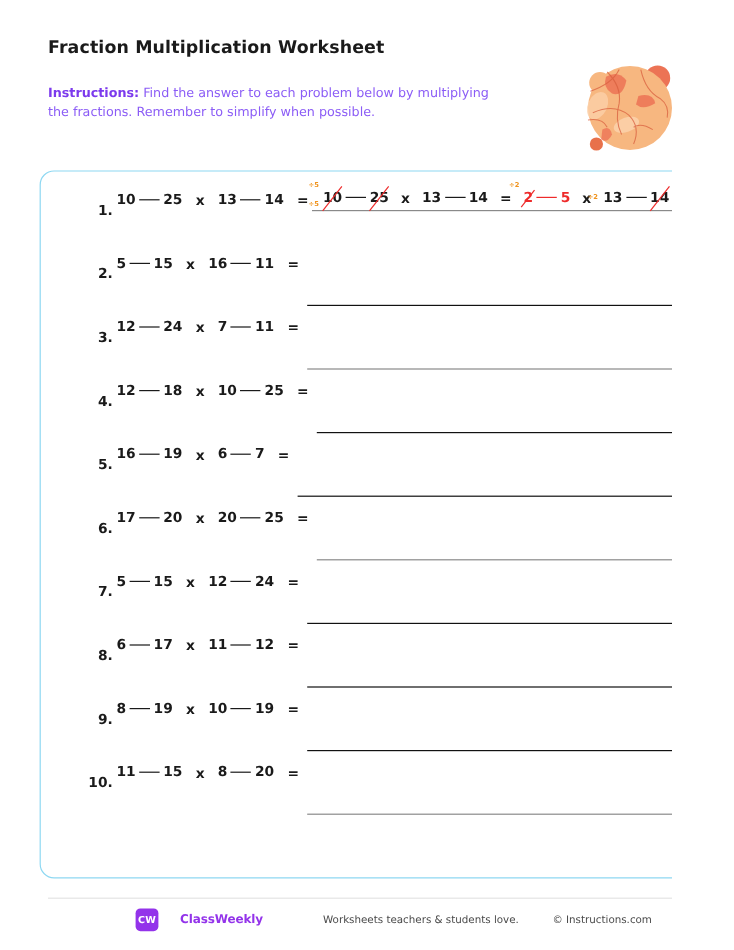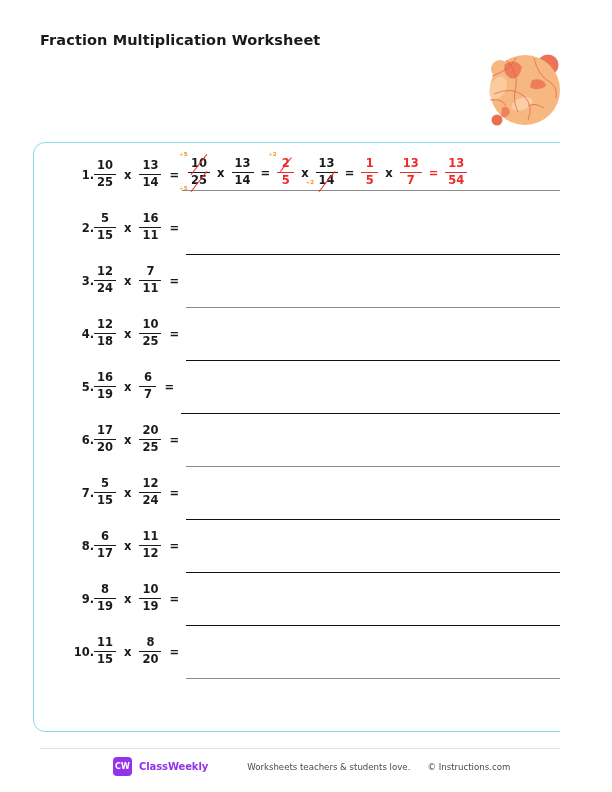--- a/index.html
+++ b/index.html
@@ -79,21 +79,21 @@
 
   
   .expr {
     display: flex;
     align-items: center;
     gap: 5px;
     padding-top: 2px;
   }
   .frac {
     display: inline-flex;
-    flex-direction: column;
+    flex-direction: row;
     align-items: center;
     line-height: 1;
     font-size: 11.5px;
     font-weight: bold;
     color: #1a1a1a;
     position: relative;
   }
   .frac .num, .frac .den {
     padding: 0 3px;
     line-height: 13px;
@@ -181,21 +181,21 @@
     position: absolute;
     left: 40px; top: 748px;
     width: 532px; height: 0;
     border-top: 1px solid #e4e4e4;
   }
   .footer {
     position: absolute;
     left: 113px; top: 757px;
     display: flex;
     align-items: center;
-    gap: 7px;
+    gap: 18px;
   }
   .logo-badge {
     width: 19px; height: 19px;
     border-radius: 4px;
     background: #9333ea;
     color: #ffffff;
     font-size: 8px;
     font-weight: bold;
     display: flex;
     align-items: center;
@@ -220,20 +220,23 @@
     margin-left: 10px;
   }
 </style>
 </head>
 <body>
 
 <div class="page">
 
   <div class="header">
     <h1 class="title">Fraction Multiplication Worksheet</h1>
+    <div class="instructions">
+      <b>Instructions:</b><span> Find the answer to each problem below by multiplying the fractions. Remember to simplify when possible.</span>
+    </div>
   </div>
 
   <div class="planet-art">
     <svg width="106" height="96" viewBox="0 0 106 96">
       <circle cx="28" cy="33" r="9" fill="#f7b780"></circle>
       <circle cx="76" cy="29" r="10.5" fill="#ec7355"></circle>
       <circle cx="25" cy="84" r="5.5" fill="#e8714b"></circle>
       <circle cx="53" cy="54" r="35" fill="#f7b780"></circle>
       <path d="M33 28 Q43 22 50 31 Q47 45 38 42 Q30 37 33 28 Z" fill="#ec7355" opacity="0.85"></path>
       <path d="M60 44 Q72 41 74 50 Q64 56 58 51 Z" fill="#ec7355" opacity="0.85"></path>

